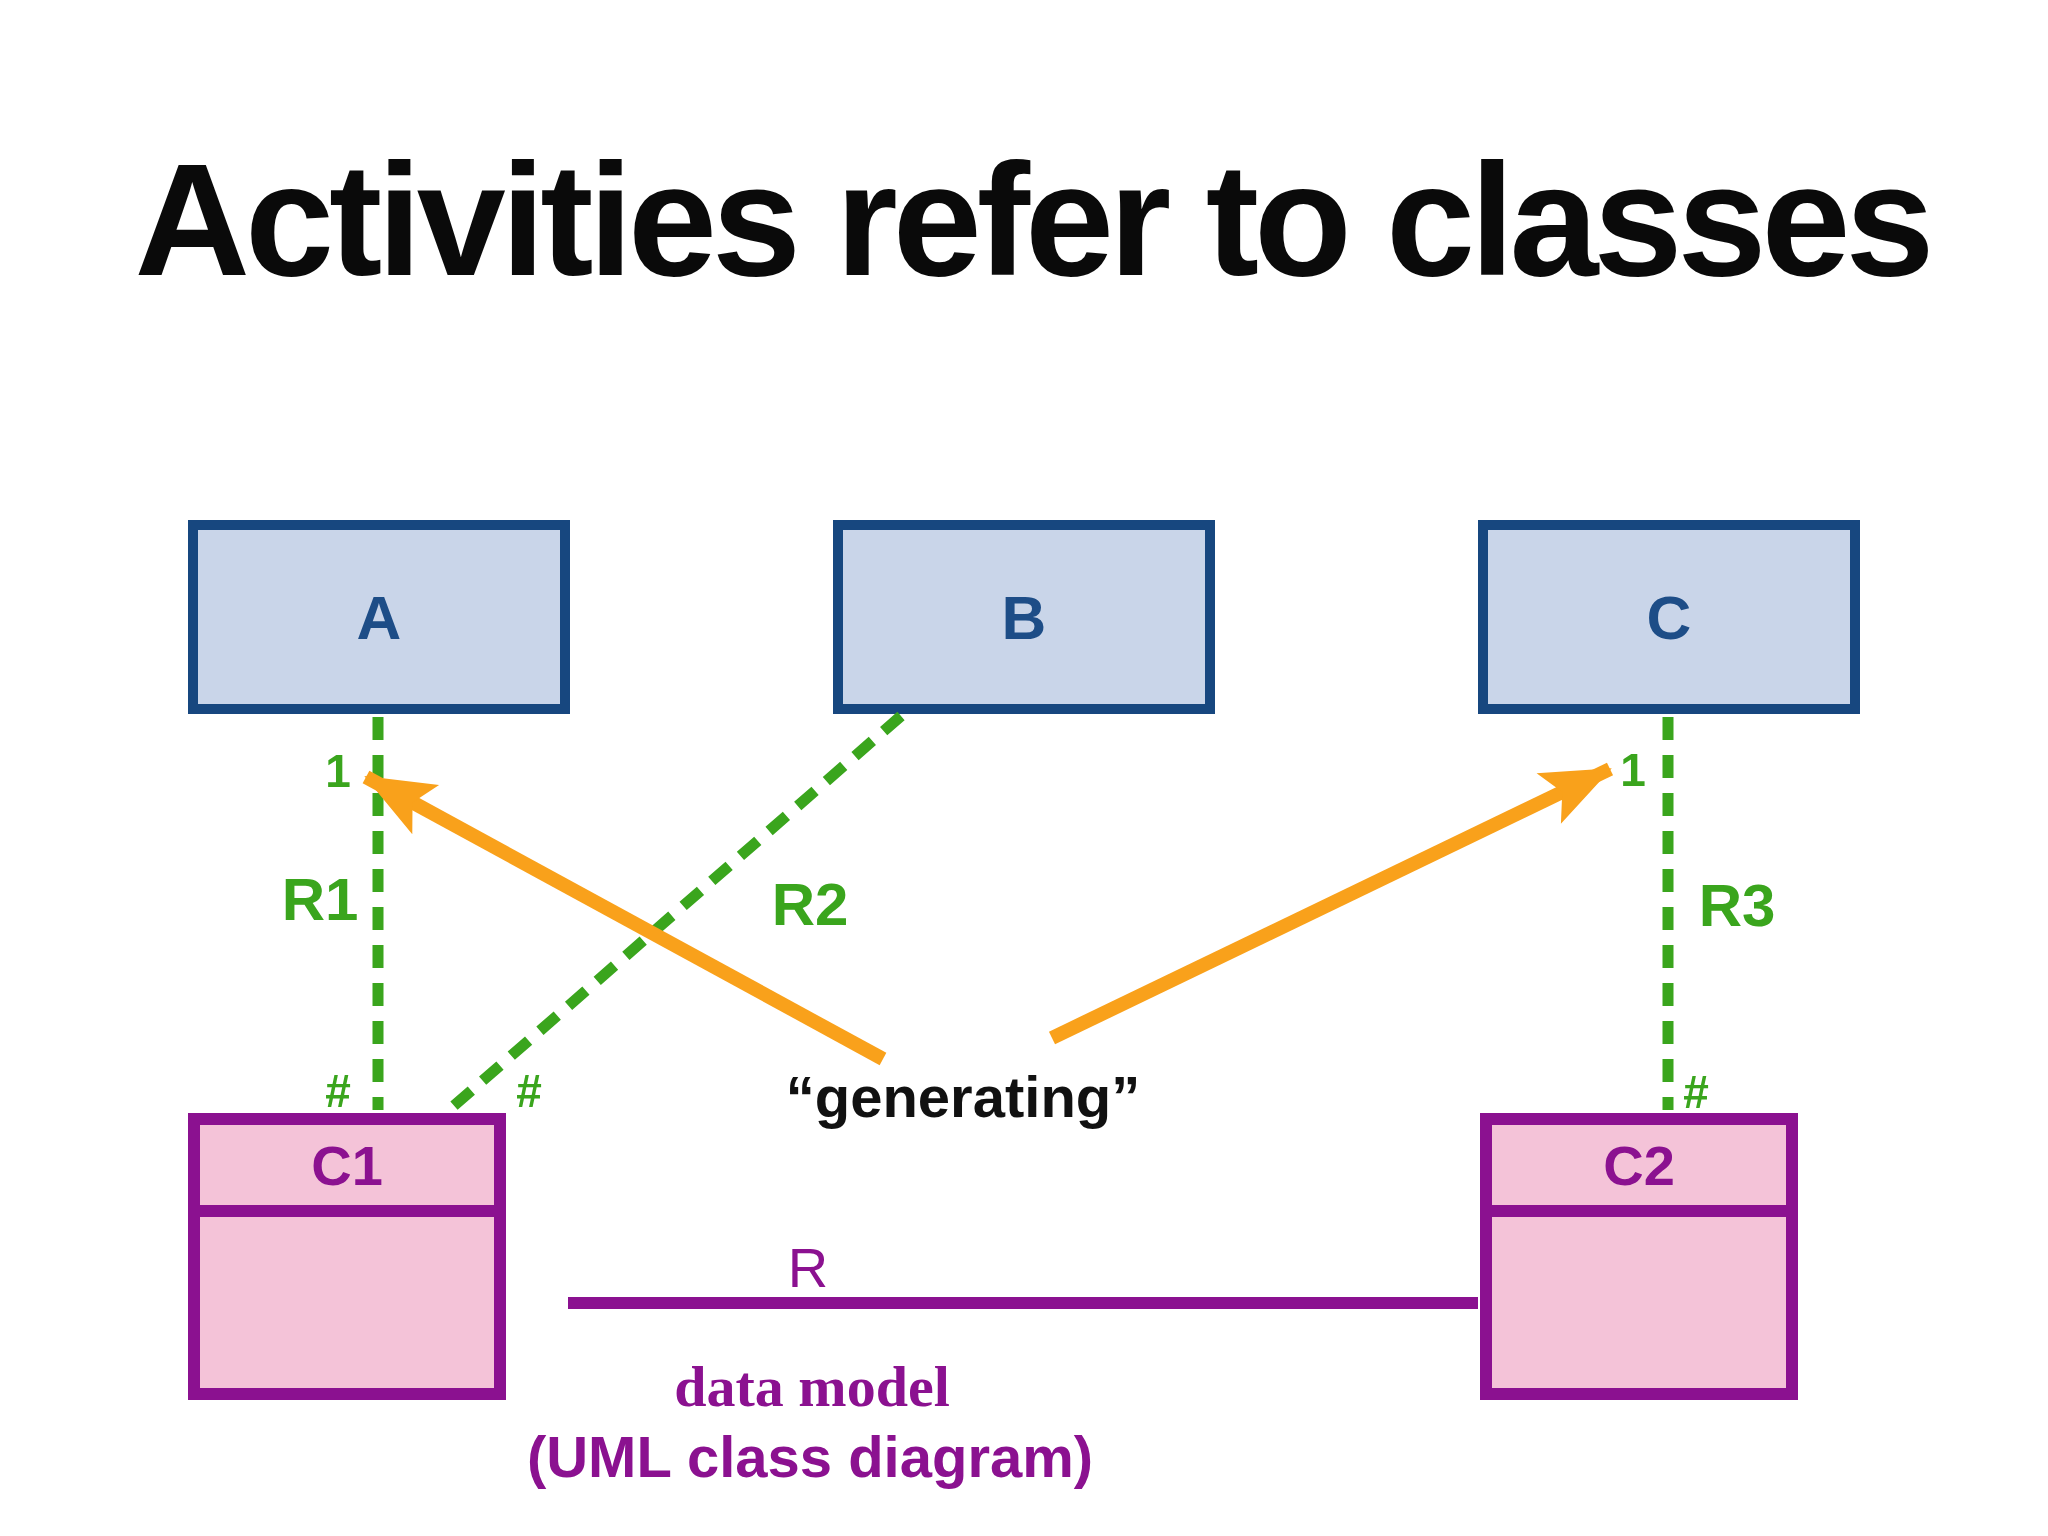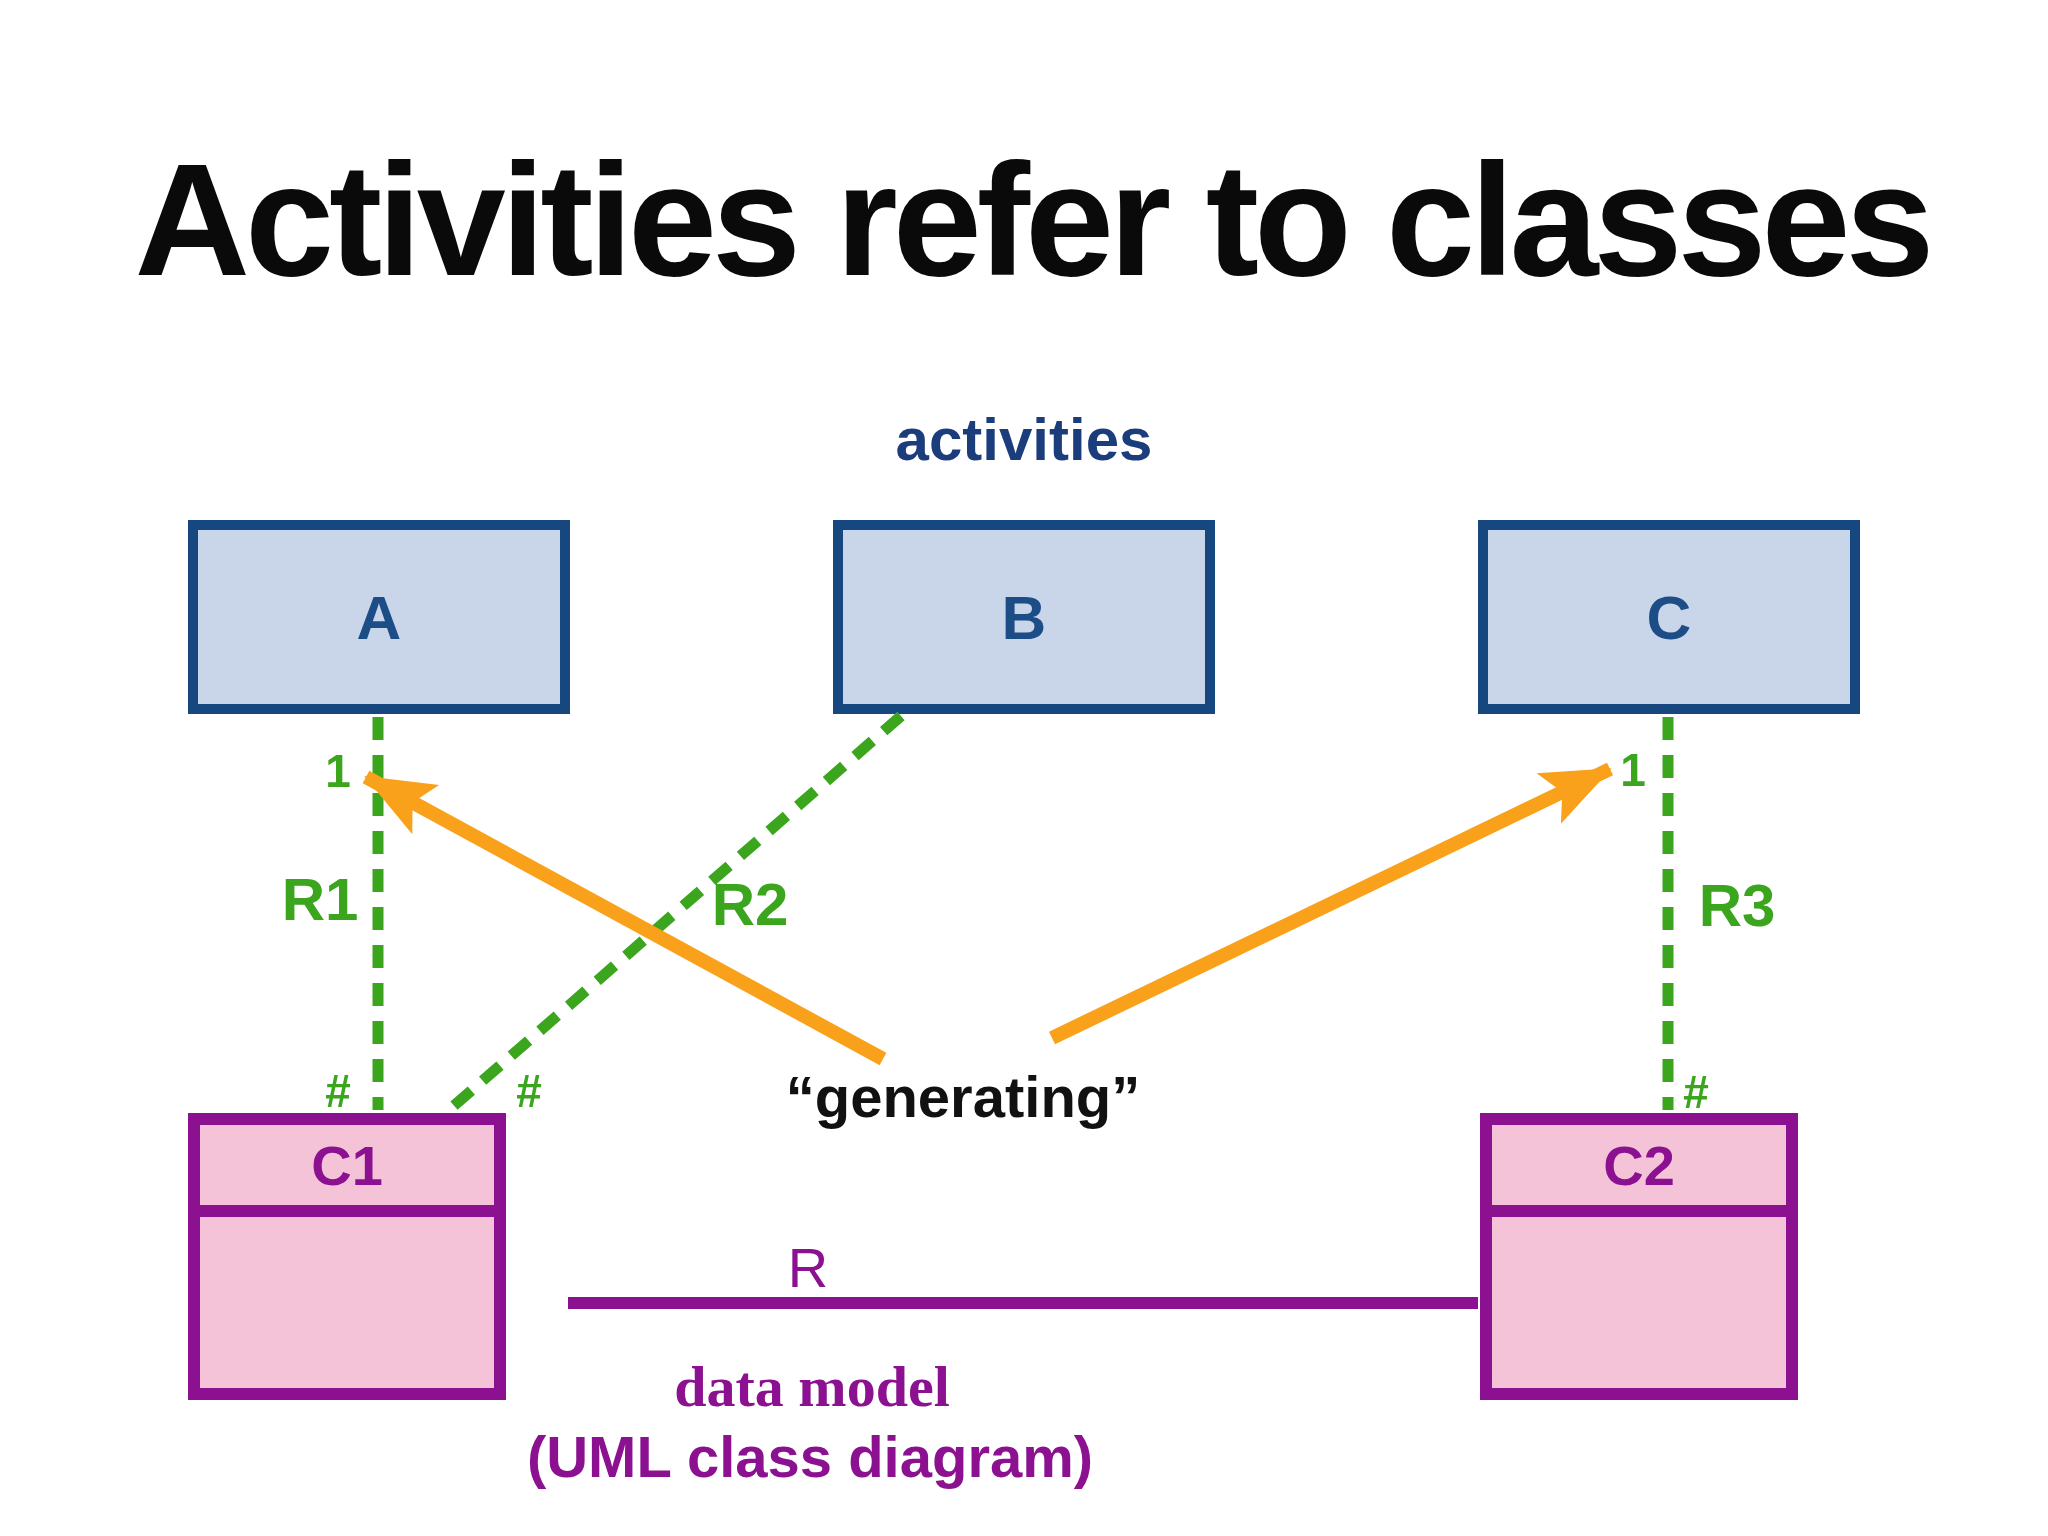--- a/index.html
+++ b/index.html
@@ -93,21 +93,20 @@
     color:var(--c-purple);font-size:58px;font-weight:600;white-space:nowrap;
   }
 </style>
 </head>
 <body>
 
 <div class="slide">
 
   <div class="title">Activities refer to classes</div>
 
-  <div class="activities-caption">activities</div>
 
   <div class="abox" style="left:188px">
     <span class="abox-label">A</span>
   </div>
   <div class="abox" style="left:833px">
     <span class="abox-label">B</span>
   </div>
   <div class="abox" style="left:1478px">
     <span class="abox-label">C</span>
   </div>
@@ -122,21 +121,21 @@
     <line class="dash" x1="901" y1="716" x2="449" y2="1110"></line>
     <line class="dash" x1="1668" y1="717" x2="1668" y2="1110"></line>
     <line class="assoc" x1="568" y1="1303" x2="1478" y2="1303"></line>
     <line class="oline" x1="883" y1="1059" x2="366" y2="777" marker-end="url(#oarrow)"></line>
     <line class="oline" x1="1052" y1="1038" x2="1610" y2="769" marker-end="url(#oarrow)"></line>
   </svg>
 
   <div class="glabel card" style="left:338px;top:771px">1</div>
   <div class="glabel card" style="left:1633px;top:770px">1</div>
   <div class="glabel rname" style="left:320px;top:899px">R1</div>
-  <div class="glabel rname" style="left:750px;top:904px">R2</div>
+  <div class="glabel rname" style="left:810px;top:904px">R2</div>
   <div class="glabel rname" style="left:1737px;top:905px">R3</div>
   <div class="glabel card" style="left:338px;top:1091px">#</div>
   <div class="glabel card" style="left:529px;top:1091px">#</div>
   <div class="glabel card" style="left:1696px;top:1092px">#</div>
 
   <div class="generating" style="left:963px;top:1096px">“generating”</div>
 
   <div class="cbox" style="left:188px">
     <div class="cbox-header">
       <span class="cbox-name">C1</span>

